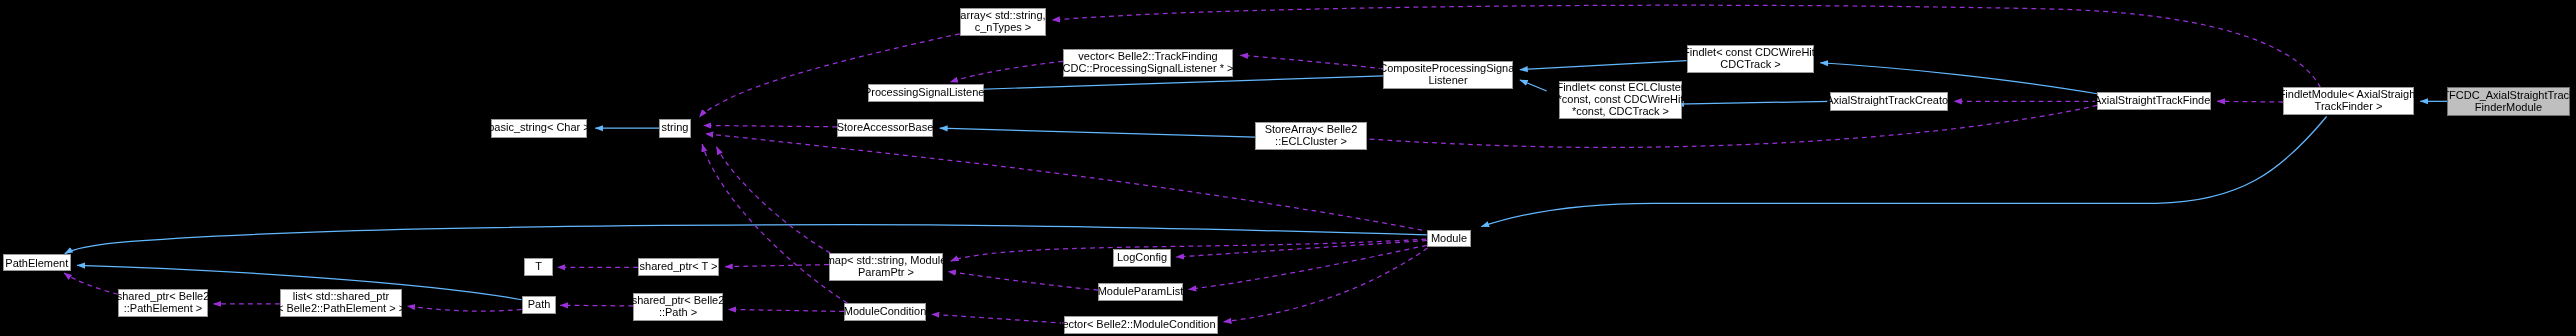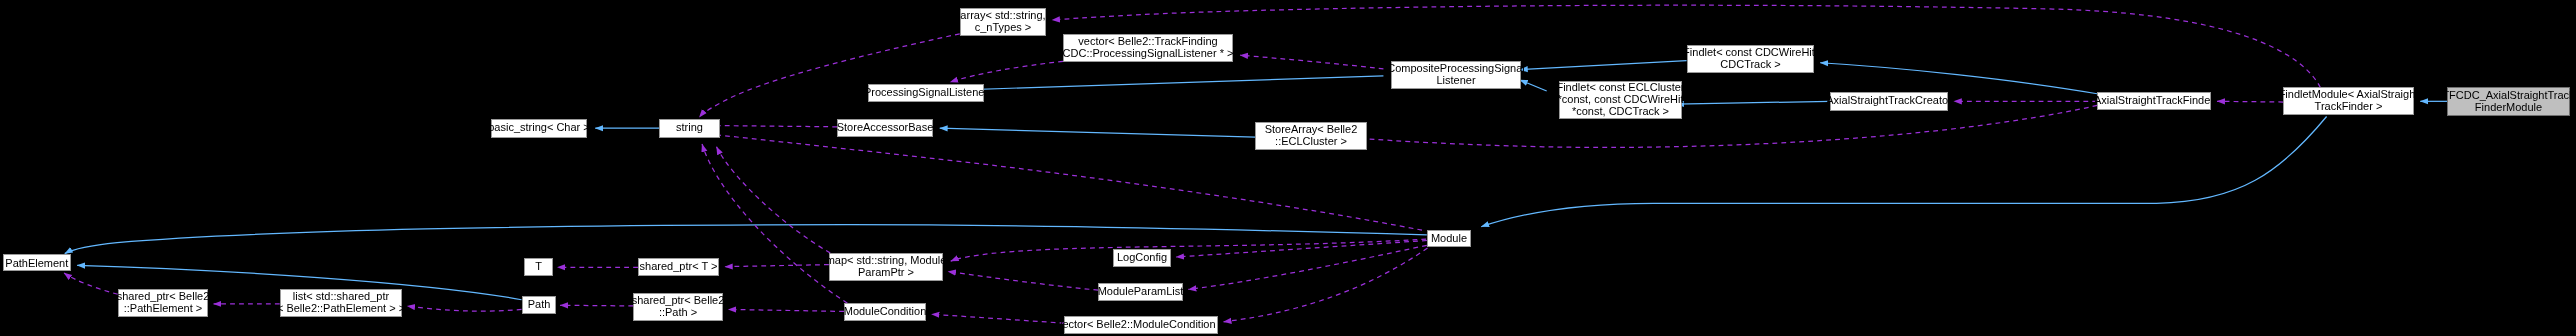--- a/index.html
+++ b/index.html
@@ -82,21 +82,21 @@
         <path d="M 3368 127 C 3330 55 3180 18 2980 13 C 2500 3 2050 8 1760 17 C 1660 20 1565 26 1527 29" class="edge usage" marker-end="url(#arrow-purple)"></path>
         <path d="M 3044 153 C 2820 203 2480 218 2240 213 C 2120 210 2030 205 1964 200" class="edge usage" marker-end="url(#arrow-purple)"></path>
         <path d="M 3314 148 L 3218 147" class="edge usage" marker-end="url(#arrow-purple)"></path>
         <path d="M 3044 147 L 2836 147" class="edge usage" marker-end="url(#arrow-purple)"></path>
       </g>
   </svg>
   <div id="nodes">
       <div class="node" style="left: 491px; top: 119px; width: 96px; height: 18.6px;">
         <div class="line">basic_string&lt; Char &gt;</div>
       </div>
-      <div class="node" style="left: 659px; top: 119px; width: 61px; height: 18.6px;">
+      <div class="node" style="left: 659px; top: 119px; width: 32px; height: 18.6px;">
         <div class="line">string</div>
       </div>
       <div class="node" style="left: 2.8px; top: 254px; width: 68px; height: 17px; justify-content: flex-end;">
         <div class="line">PathElement</div>
       </div>
       <div class="node" style="left: 118px; top: 289px; width: 90px; height: 27.6px;">
         <div class="line">shared_ptr&lt; Belle2</div>
         <div class="line">::PathElement &gt;</div>
       </div>
       <div class="node" style="left: 280px; top: 289px; width: 122px; height: 27.6px;">
@@ -126,41 +126,41 @@
       <div class="node" style="left: 868px; top: 84px; width: 116px; height: 18px;">
         <div class="line">ProcessingSignalListener</div>
       </div>
       <div class="node" style="left: 837px; top: 119px; width: 96px; height: 18px;">
         <div class="line">StoreAccessorBase</div>
       </div>
       <div class="node" style="left: 960px; top: 8.3px; width: 86px; height: 27.6px;">
         <div class="line">array&lt; std::string,</div>
         <div class="line">c_nTypes &gt;</div>
       </div>
-      <div class="node" style="left: 1063px; top: 34px; width: 170px; height: 28px;">
+      <div class="node" style="left: 1063px; top: 49px; width: 170px; height: 28px;">
         <div class="line">vector&lt; Belle2::TrackFinding</div>
         <div class="line">CDC::ProcessingSignalListener * &gt;</div>
       </div>
       <div class="node" style="left: 1255px; top: 122px; width: 112px; height: 28px;">
         <div class="line">StoreArray&lt; Belle2</div>
         <div class="line">::ECLCluster &gt;</div>
       </div>
       <div class="node" style="left: 1113px; top: 249px; width: 58px; height: 18px;">
         <div class="line">LogConfig</div>
       </div>
       <div class="node" style="left: 1098px; top: 283px; width: 85px; height: 18px;">
         <div class="line">ModuleParamList</div>
       </div>
       <div class="node" style="left: 1064px; top: 316px; width: 154px; height: 18px;">
         <div class="line">vector&lt; Belle2::ModuleCondition &gt;</div>
       </div>
       <div class="node" style="left: 1427px; top: 230px; width: 44px; height: 17px;">
         <div class="line">Module</div>
       </div>
-      <div class="node" style="left: 1383px; top: 61px; width: 130px; height: 27.6px; margin-left: 8px;">
+      <div class="node" style="left: 1383px; top: 61px; width: 130px; height: 27.6px;">
         <div class="line">CompositeProcessingSignal</div>
         <div class="line">Listener</div>
       </div>
       <div class="node" style="left: 1547px; top: 81px; width: 123px; height: 38px; margin-left: 12px;">
         <div class="line">Findlet&lt; const ECLCluster</div>
         <div class="line">*const, const CDCWireHit</div>
         <div class="line">*const, CDCTrack &gt;</div>
       </div>
       <div class="node" style="left: 1687px; top: 45px; width: 127px; height: 27.6px;">
         <div class="line">Findlet&lt; const CDCWireHit,</div>

